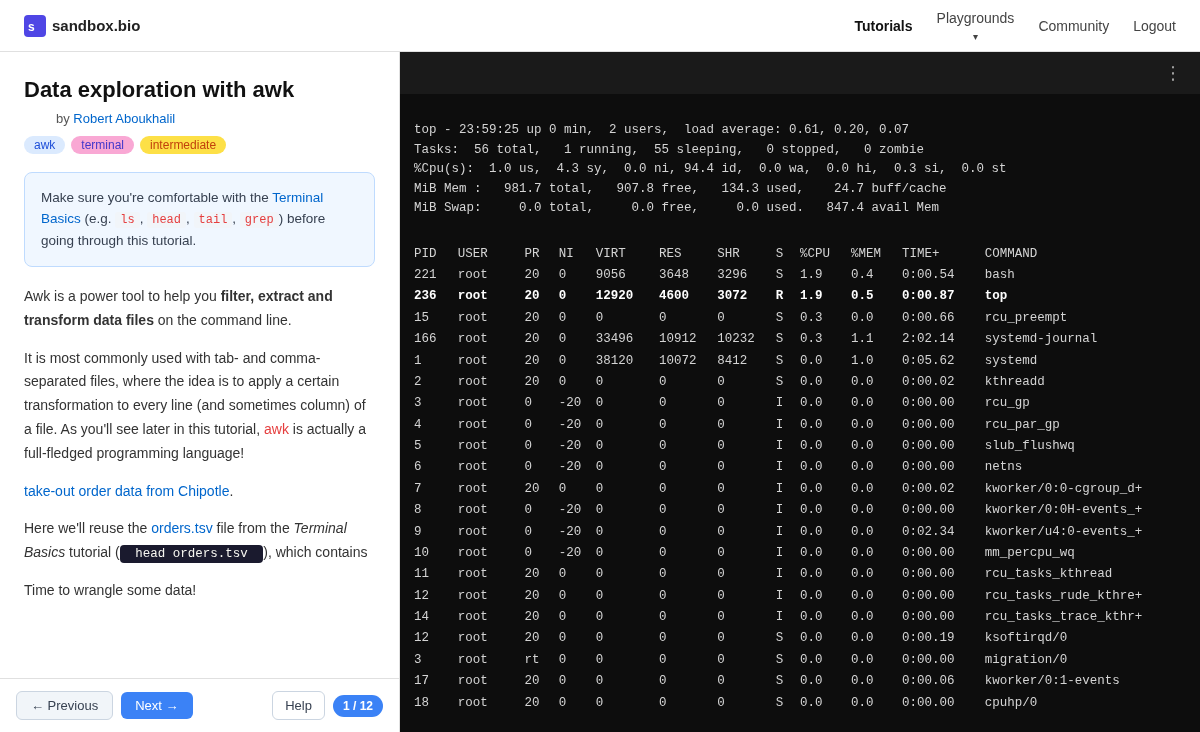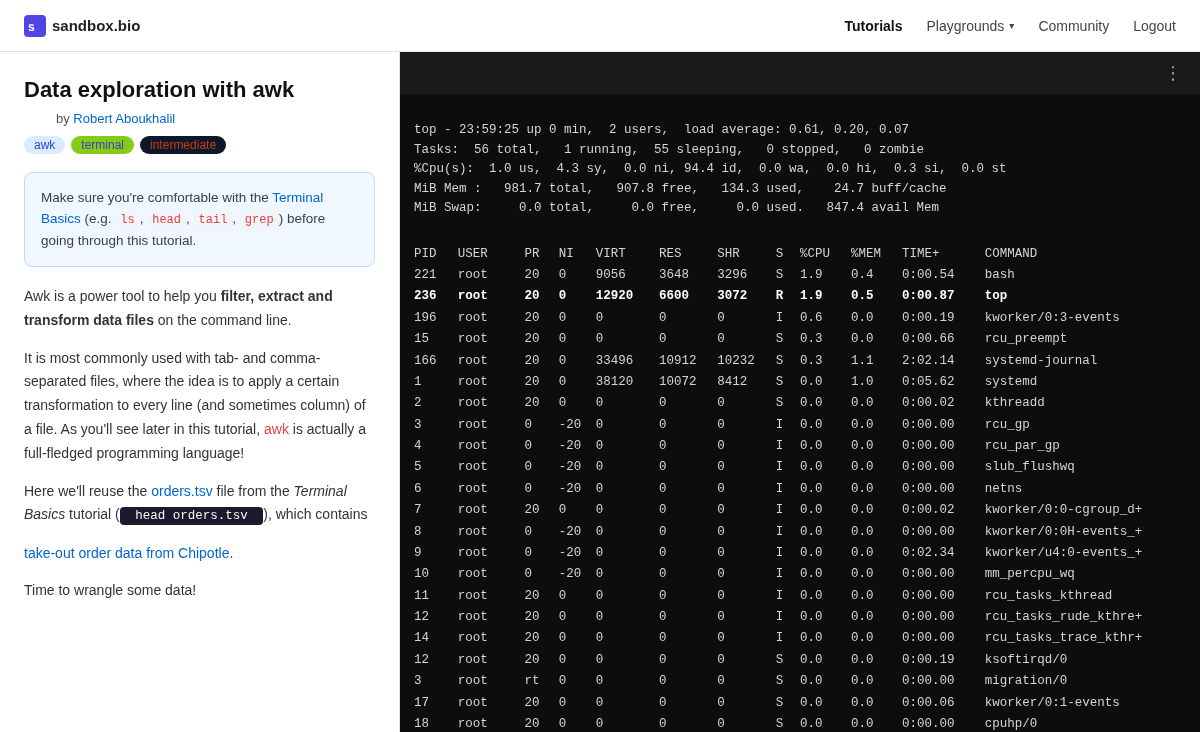--- a/index.html
+++ b/index.html
@@ -40,20 +40,21 @@
       font-weight: 700;
     }
     .nav-playgrounds {
       display: flex;
       align-items: center;
       gap: 5px;
       cursor: pointer;
       font-size: 14px;
       font-weight: 500;
       color: #444;
+      flex-direction: column;
     }
     .chevron { font-size: 10px; }
     .nav-logout {
       color: #444;
       font-size: 14px;
       font-weight: 500;
       cursor: pointer;
     }
 
     
@@ -101,22 +102,22 @@
       margin-bottom: 18px;
       flex-wrap: wrap;
     }
     .tag {
       padding: 2px 10px;
       border-radius: 12px;
       font-size: 12px;
       font-weight: 500;
     }
     .tag-awk { background: #dbeafe; color: #1d4ed8; }
-    .tag-terminal { background: #84cc16; color: #4338ca; }
-    .tag-intermediate { background: #0f172a; color: #c2410c; }
+    .tag-terminal { background: #f9a8d4; color: #4338ca; }
+    .tag-intermediate { background: #fde047; color: #c2410c; }
 
     .info-box {
       background: #f0f7ff;
       border: 1px solid #bfdbfe;
       border-radius: 8px;
       padding: 14px 16px;
       margin-bottom: 18px;
       font-size: 13.5px;
       color: #374151;
       line-height: 1.6;
@@ -291,26 +292,38 @@
         <span class="tag tag-intermediate">intermediate</span>
       </div>
 
       <div class="info-box">
         Make sure you're comfortable with the <a href="#">Terminal Basics</a> (e.g. <span class="inline-code">ls</span>, <span class="inline-code">head</span>, <span class="inline-code">tail</span>, <span class="inline-code">grep</span>) before going through this tutorial.
       </div>
 
       <div class="prose">
         <p>Awk is a power tool to help you <strong>filter, extract and transform data files</strong> on the command line.</p>
         <p>It is most commonly used with tab- and comma-separated files, where the idea is to apply a certain transformation to every line (and sometimes column) of a file. As you'll see later in this tutorial, <span class="awk-highlight">awk</span> is actually a full-fledged programming language!</p>
+        <p><a href="#">take-out order data from Chipotle</a>.</p>
         <p>Here we'll reuse the <a href="#" class="file-link">orders.tsv</a> file from the <em>Terminal Basics</em> tutorial (<span class="code-inline"> head orders.tsv </span>), which contains</p>
-        <p><a href="#">take-out order data from Chipotle</a>.</p>
         <p>Time to wrangle some data!</p>
       </div>
     </div>
 
+    <div class="bottom-nav">
+      <button class="nav-btn btn-prev">
+        <span>← Previous</span>
+      </button>
+      <button class="nav-btn btn-next">
+        <span>Next →</span>
+      </button>
+      <button class="help-btn">
+        <span>Help</span>
+      </button>
+      <span class="page-indicator">1 / 12</span>
+    </div>
   </div>
 
   <div class="right-panel">
     <div class="terminal-header">
       <button class="terminal-menu-btn">⋮</button>
     </div>
     <div class="terminal-body">
 <span>top - 23:59:25 up 0 min,  2 users,  load average: 0.61, 0.20, 0.07</span>
 <span>Tasks:  56 total,   1 running,  55 sleeping,   0 stopped,   0 zombie</span>
 <span>%Cpu(s):  1.0 us,  4.3 sy,  0.0 ni, 94.4 id,  0.0 wa,  0.0 hi,  0.3 si,  0.0 st</span>
@@ -347,41 +360,28 @@
       <td>1.9</td>
       <td>0.4</td>
       <td>0:00.54</td>
       <td>bash</td>
     </tr><tr class="row-highlight">
       <td>236</td>
       <td>root</td>
       <td>20</td>
       <td>0</td>
       <td>12920</td>
-      <td>6600</td>
+      <td>4600</td>
       <td>3072</td>
       <td>R</td>
       <td>1.9</td>
       <td>0.5</td>
       <td>0:00.87</td>
       <td>top</td>
     </tr><tr>
-      <td>196</td>
-      <td>root</td>
-      <td>20</td>
-      <td>0</td>
-      <td>0</td>
-      <td>0</td>
-      <td>0</td>
-      <td>I</td>
-      <td>0.6</td>
-      <td>0.0</td>
-      <td>0:00.19</td>
-      <td>kworker/0:3-events</td>
-    </tr><tr>
       <td>15</td>
       <td>root</td>
       <td>20</td>
       <td>0</td>
       <td>0</td>
       <td>0</td>
       <td>0</td>
       <td>S</td>
       <td>0.3</td>
       <td>0.0</td>

